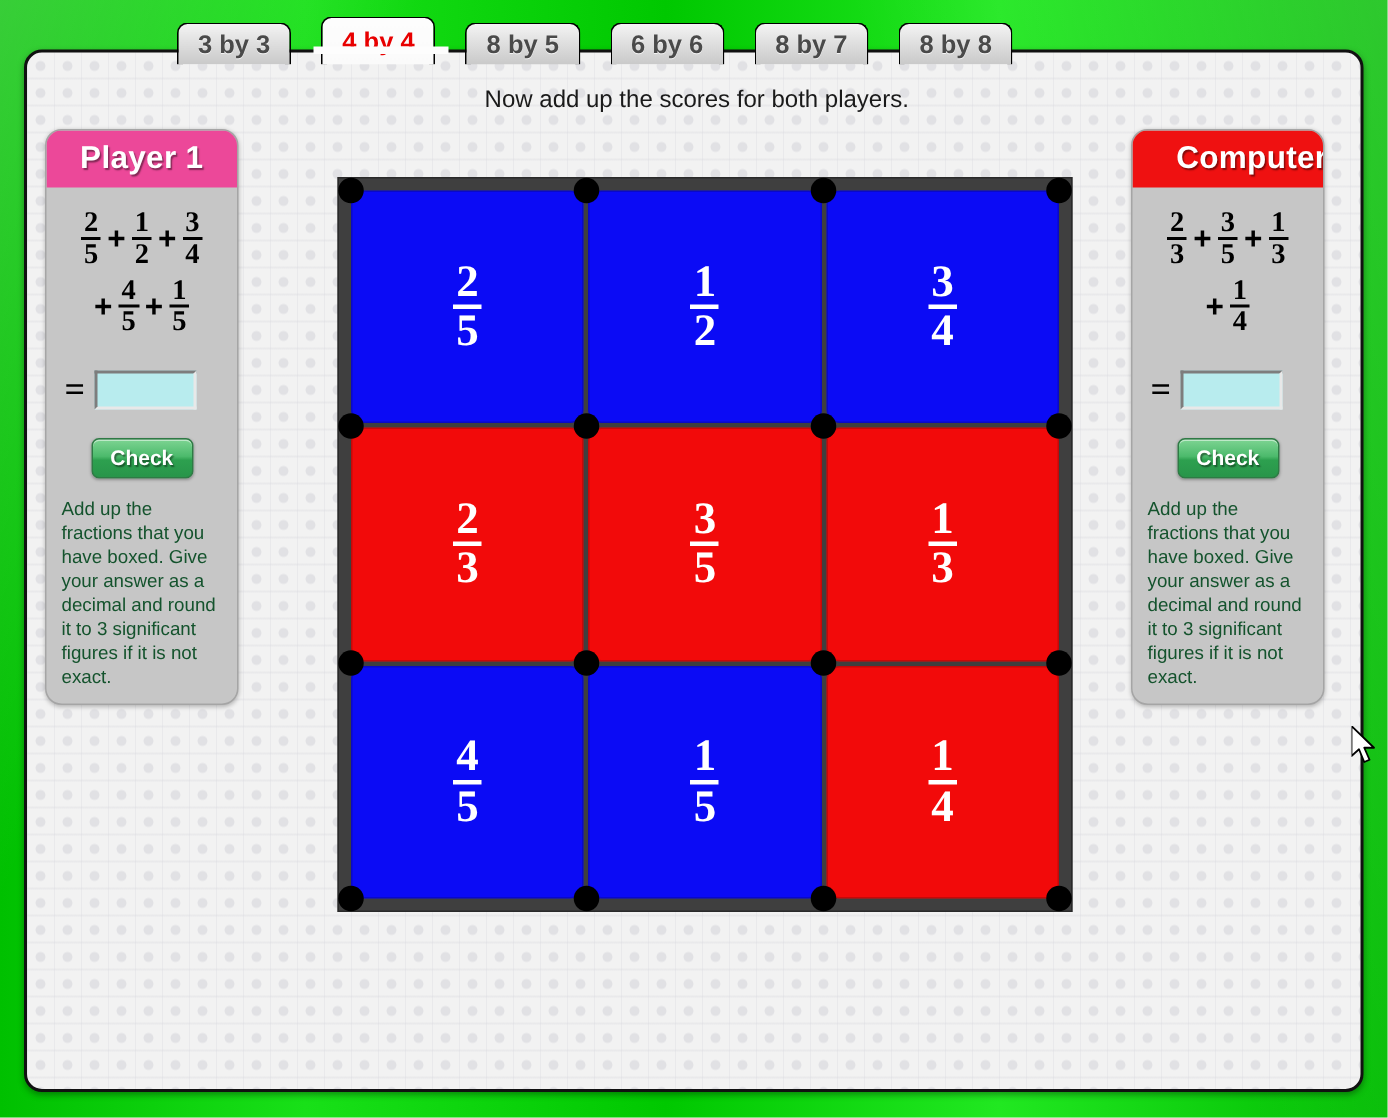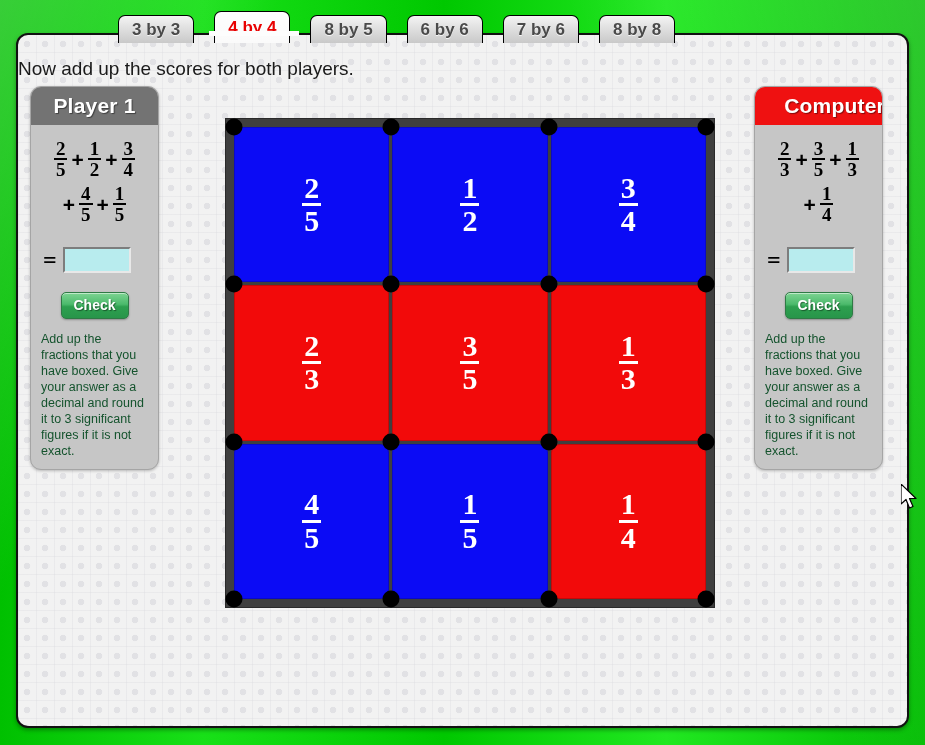--- a/index.html
+++ b/index.html
@@ -88,22 +88,22 @@
     height: 5px;
     background: #fdfdfd;
     z-index: 7;
   }
 
   #instruction {
     position: absolute;
     left: 0;
     top: 23px;
     width: 893px;
-    text-align: left;
-    font-size: 19px;
+    text-align: center;
+    font-size: 16px;
     color: #1a1a1a;
   }
 
   
   .side-panel {
     position: absolute;
     top: 51px;
     width: 129px;
     border-radius: 11px;
     background: #c6c6c6;
@@ -119,21 +119,21 @@
     height: 38px;
     display: flex;
     align-items: center;
     justify-content: center;
     font-size: 21px;
     font-weight: bold;
     color: #fff;
     text-shadow: 1px 1px 1px rgba(0,0,0,0.45);
     letter-spacing: 0.2px;
   }
-  #player-panel .panel-header   { background: #737373; }
+  #player-panel .panel-header   { background: #ec4899; }
   #computer-panel .panel-header { background: #ef1111; padding-left: 32px; }
 
   .panel-body {
     padding: 8px 6px 10px 6px;
   }
 
   
   .expr {
     color: #000;
     font-family: "Liberation Serif", serif;
@@ -282,21 +282,21 @@
   }
 </style>
 </head>
 <body>
 
 <div id="tabbar">
     <div class="tab">3 by 3</div>
     <div class="tab active">4 by 4</div>
     <div class="tab">8 by 5</div>
     <div class="tab">6 by 6</div>
-    <div class="tab">7 by 6</div>
+    <div class="tab">8 by 7</div>
     <div class="tab">8 by 8</div>
   </div>
 <div id="tabjoin"></div>
 
 <div id="panel">
 
   <div id="instruction">Now add up the scores for both players.</div>
 
   <div class="side-panel" id="player-panel">
     <div class="panel-header">Player 1</div>

